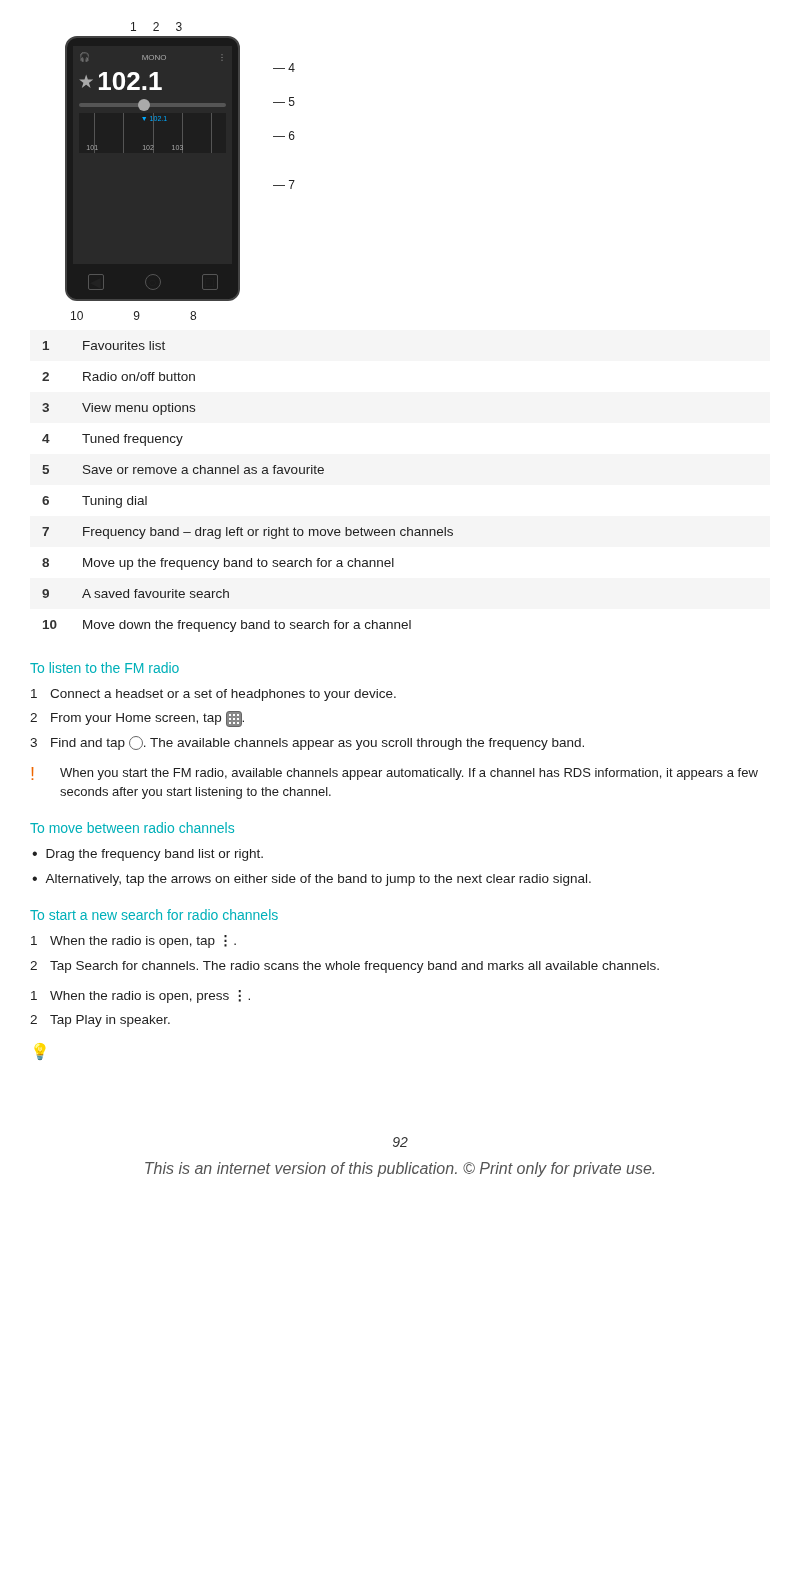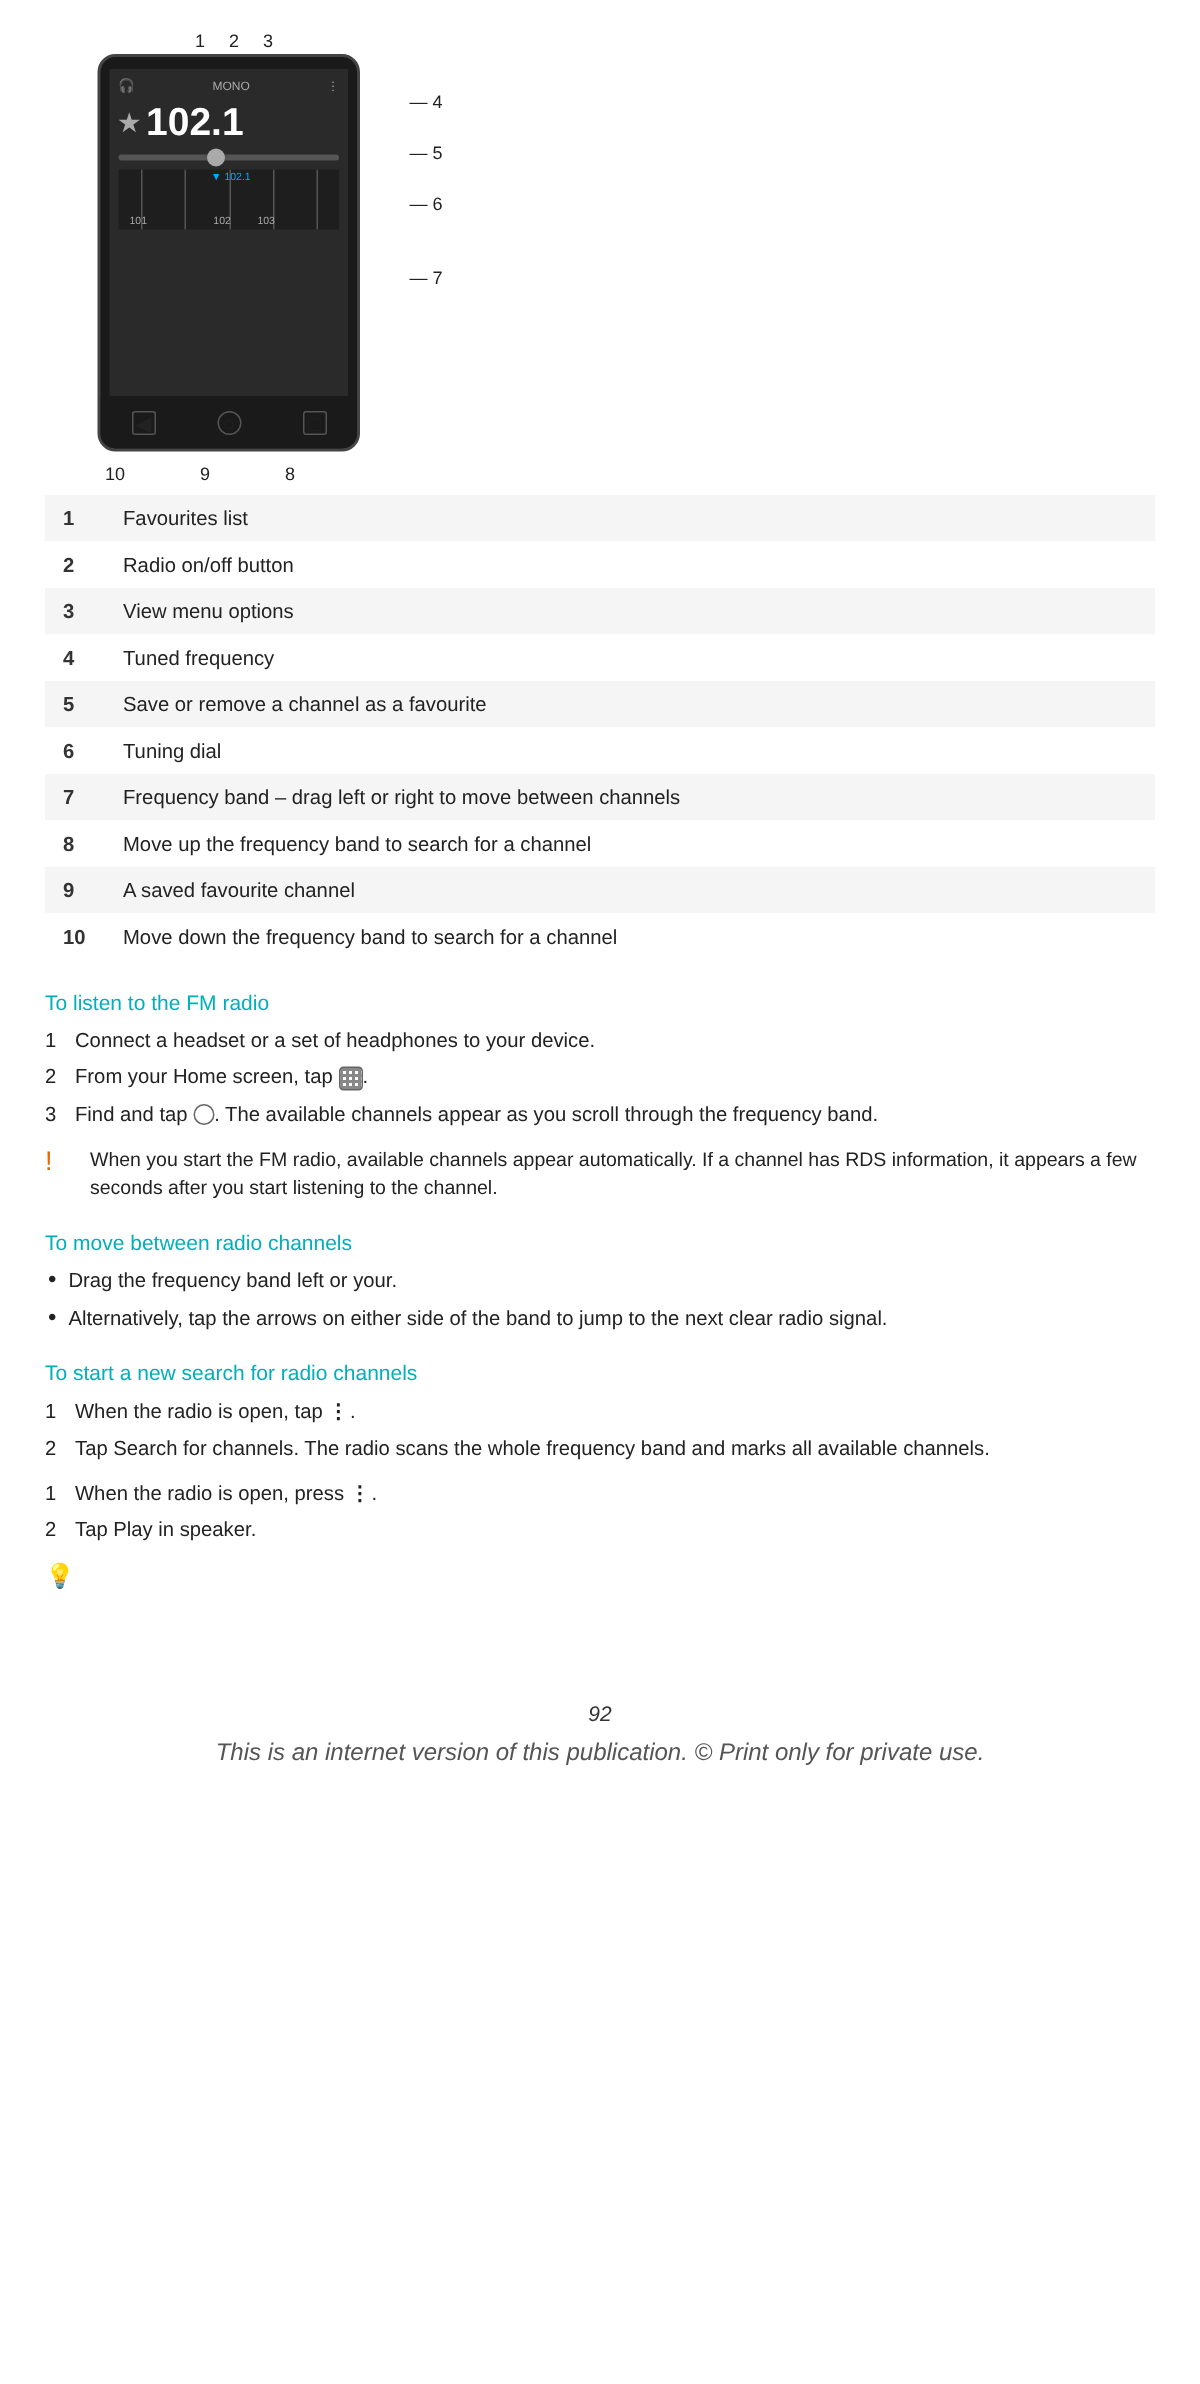--- a/index.html
+++ b/index.html
@@ -376,21 +376,21 @@
         <tr>
       <td>7</td>
       <td>Frequency band – drag left or right to move between channels</td>
     </tr>
         <tr>
       <td>8</td>
       <td>Move up the frequency band to search for a channel</td>
     </tr>
         <tr>
       <td>9</td>
-      <td>A saved favourite channel</td>
+      <td>A saved favourite search</td>
     </tr>
         <tr>
       <td>10</td>
       <td>Move down the frequency band to search for a channel</td>
     </tr>
       </tbody>
   </table>
 
   <h2 class="section-heading">To listen to the FM radio</h2>
   <ol class="steps-list">
@@ -408,21 +408,21 @@
     </li>
   </ol>
 
   <div class="note-box">
     <span class="note-icon">!</span>
     <span>When you start the FM radio, available channels appear automatically. If a channel has RDS information, it appears a few seconds after you start listening to the channel.</span>
   </div>
 
   <h2 class="section-heading">To move between radio channels</h2>
   <ul class="bullet-list">
-    <li>Drag the frequency band left or your.</li>
+    <li>Drag the frequency band list or right.</li>
     <li>Alternatively, tap the arrows on either side of the band to jump to the next clear radio signal.</li>
   </ul>
 
   <h2 class="section-heading">To start a new search for radio channels</h2>
   <ol class="steps-list">
     <li>
       <span class="step-num">1</span>
       <span class="step-text">When the radio is open, tap <span class="mono-dots">⋮</span>.</span>
     </li>
     <li>

